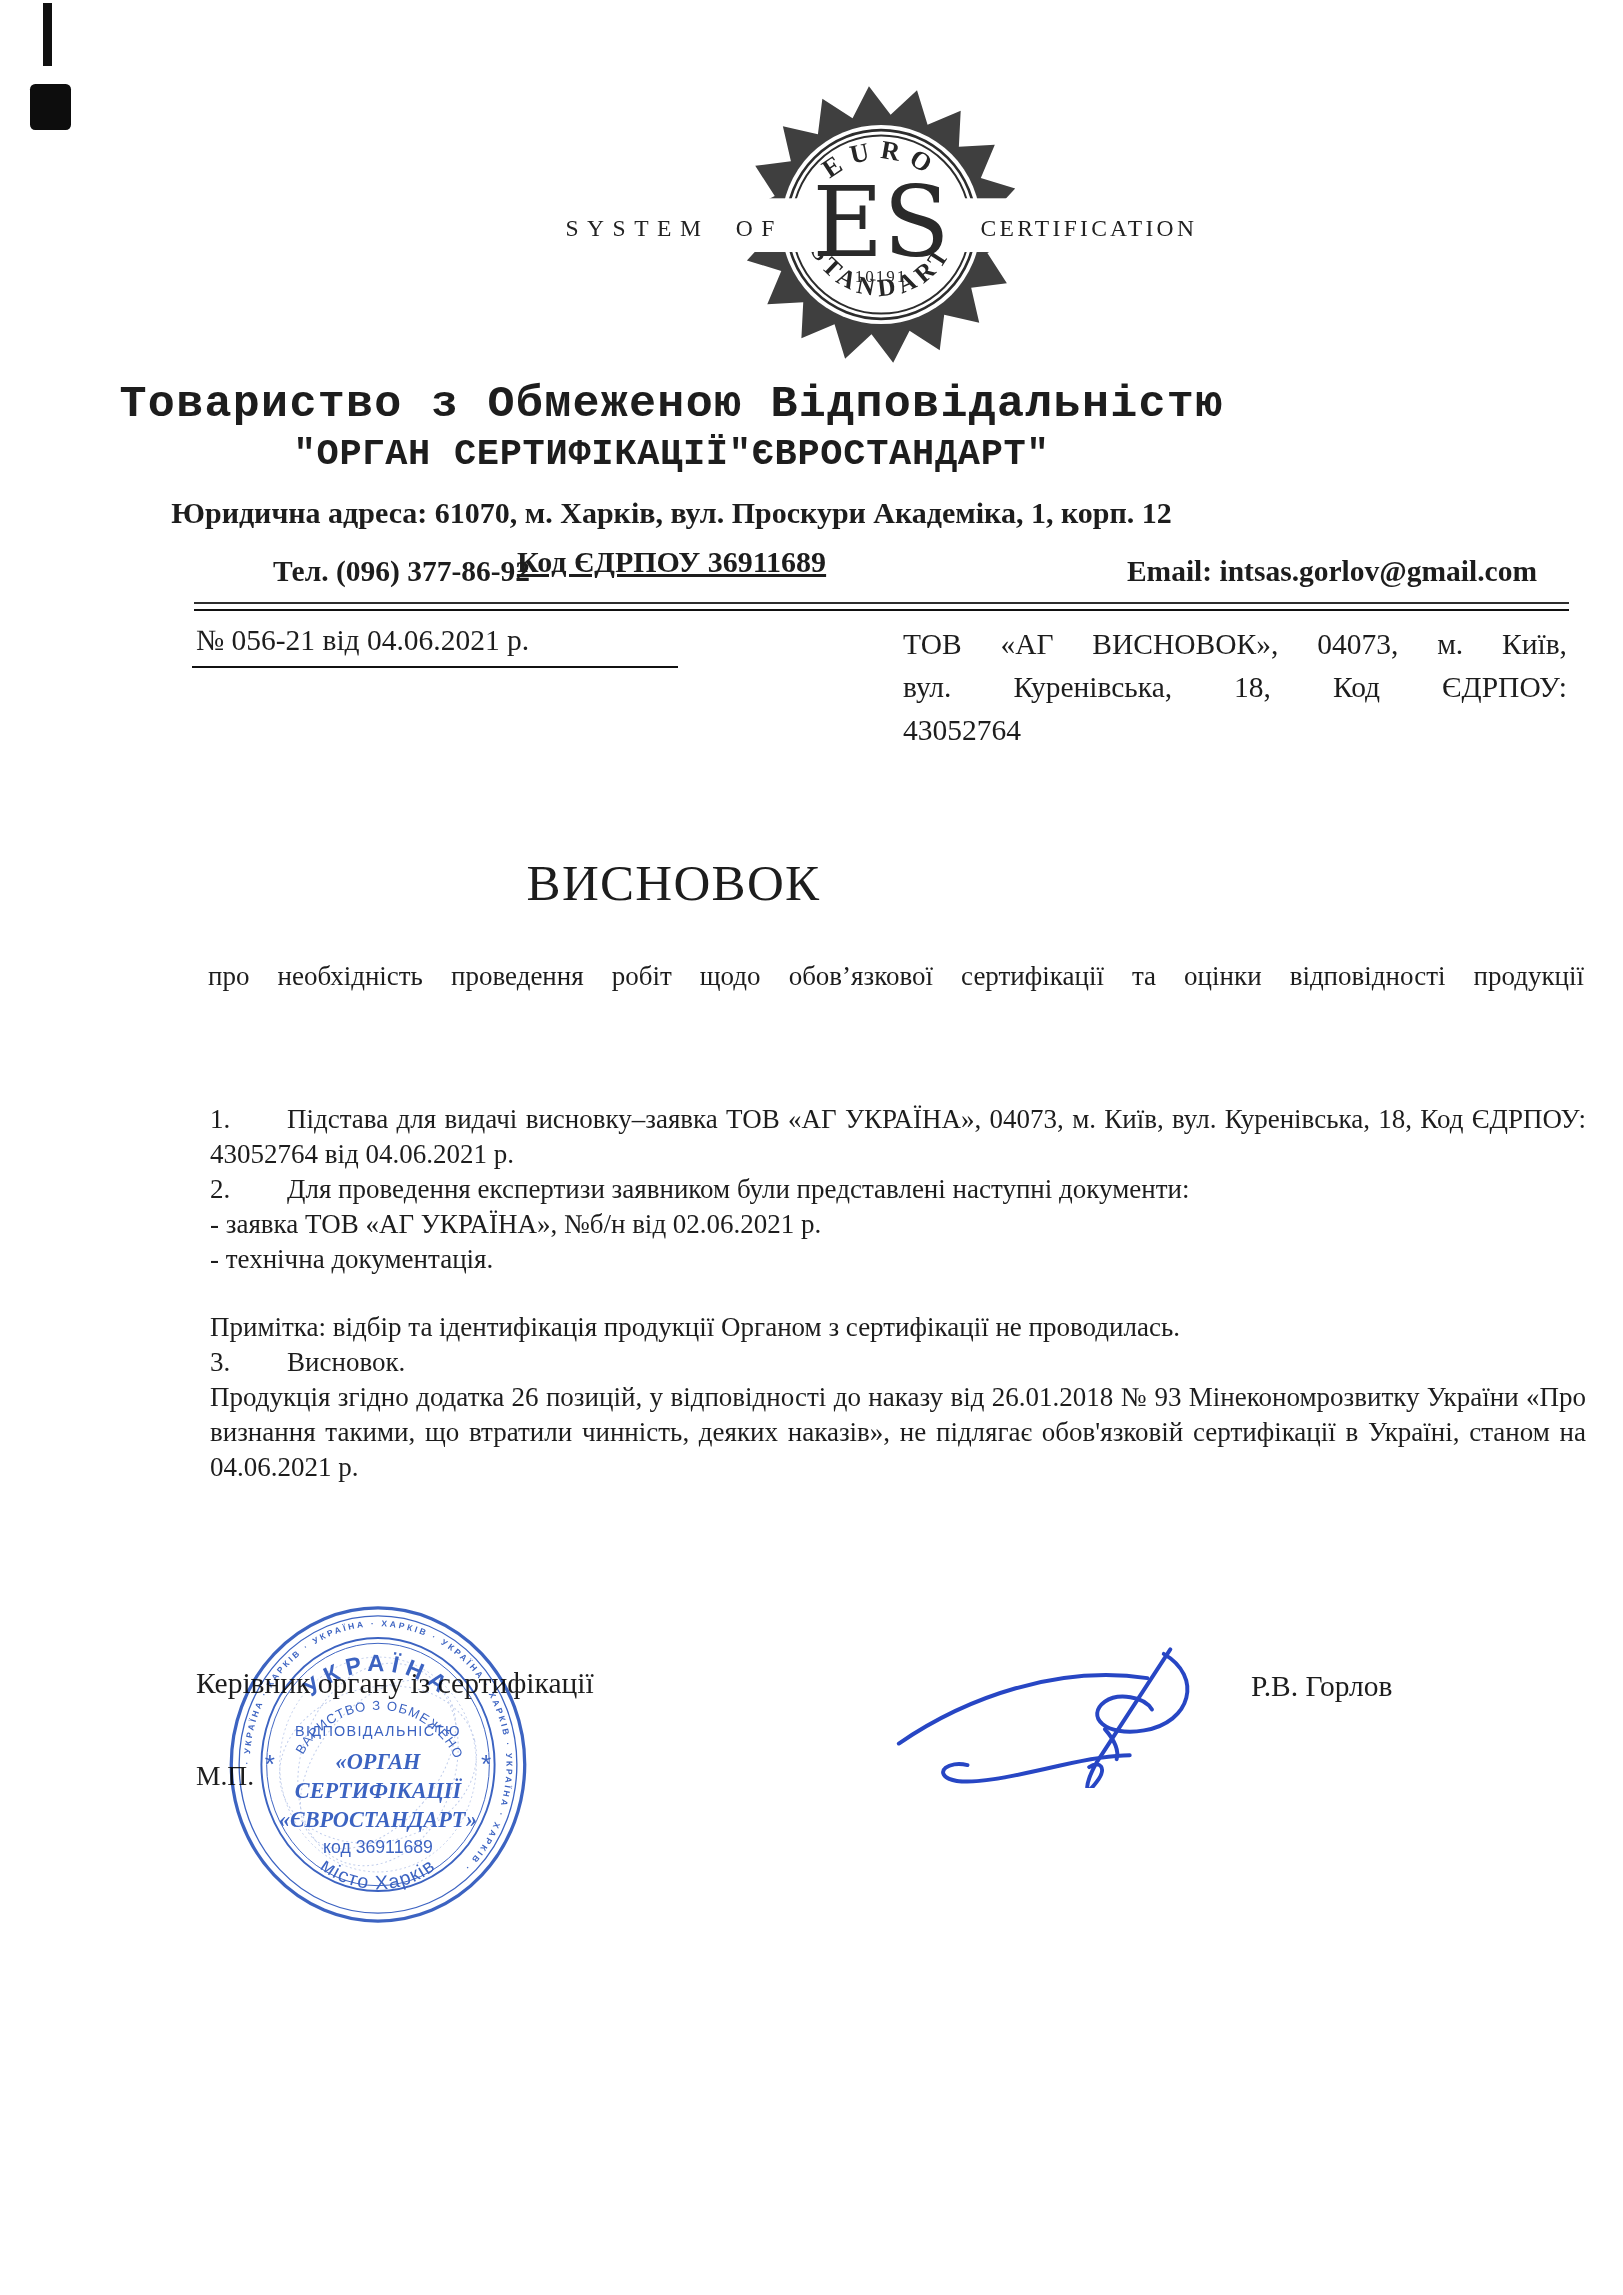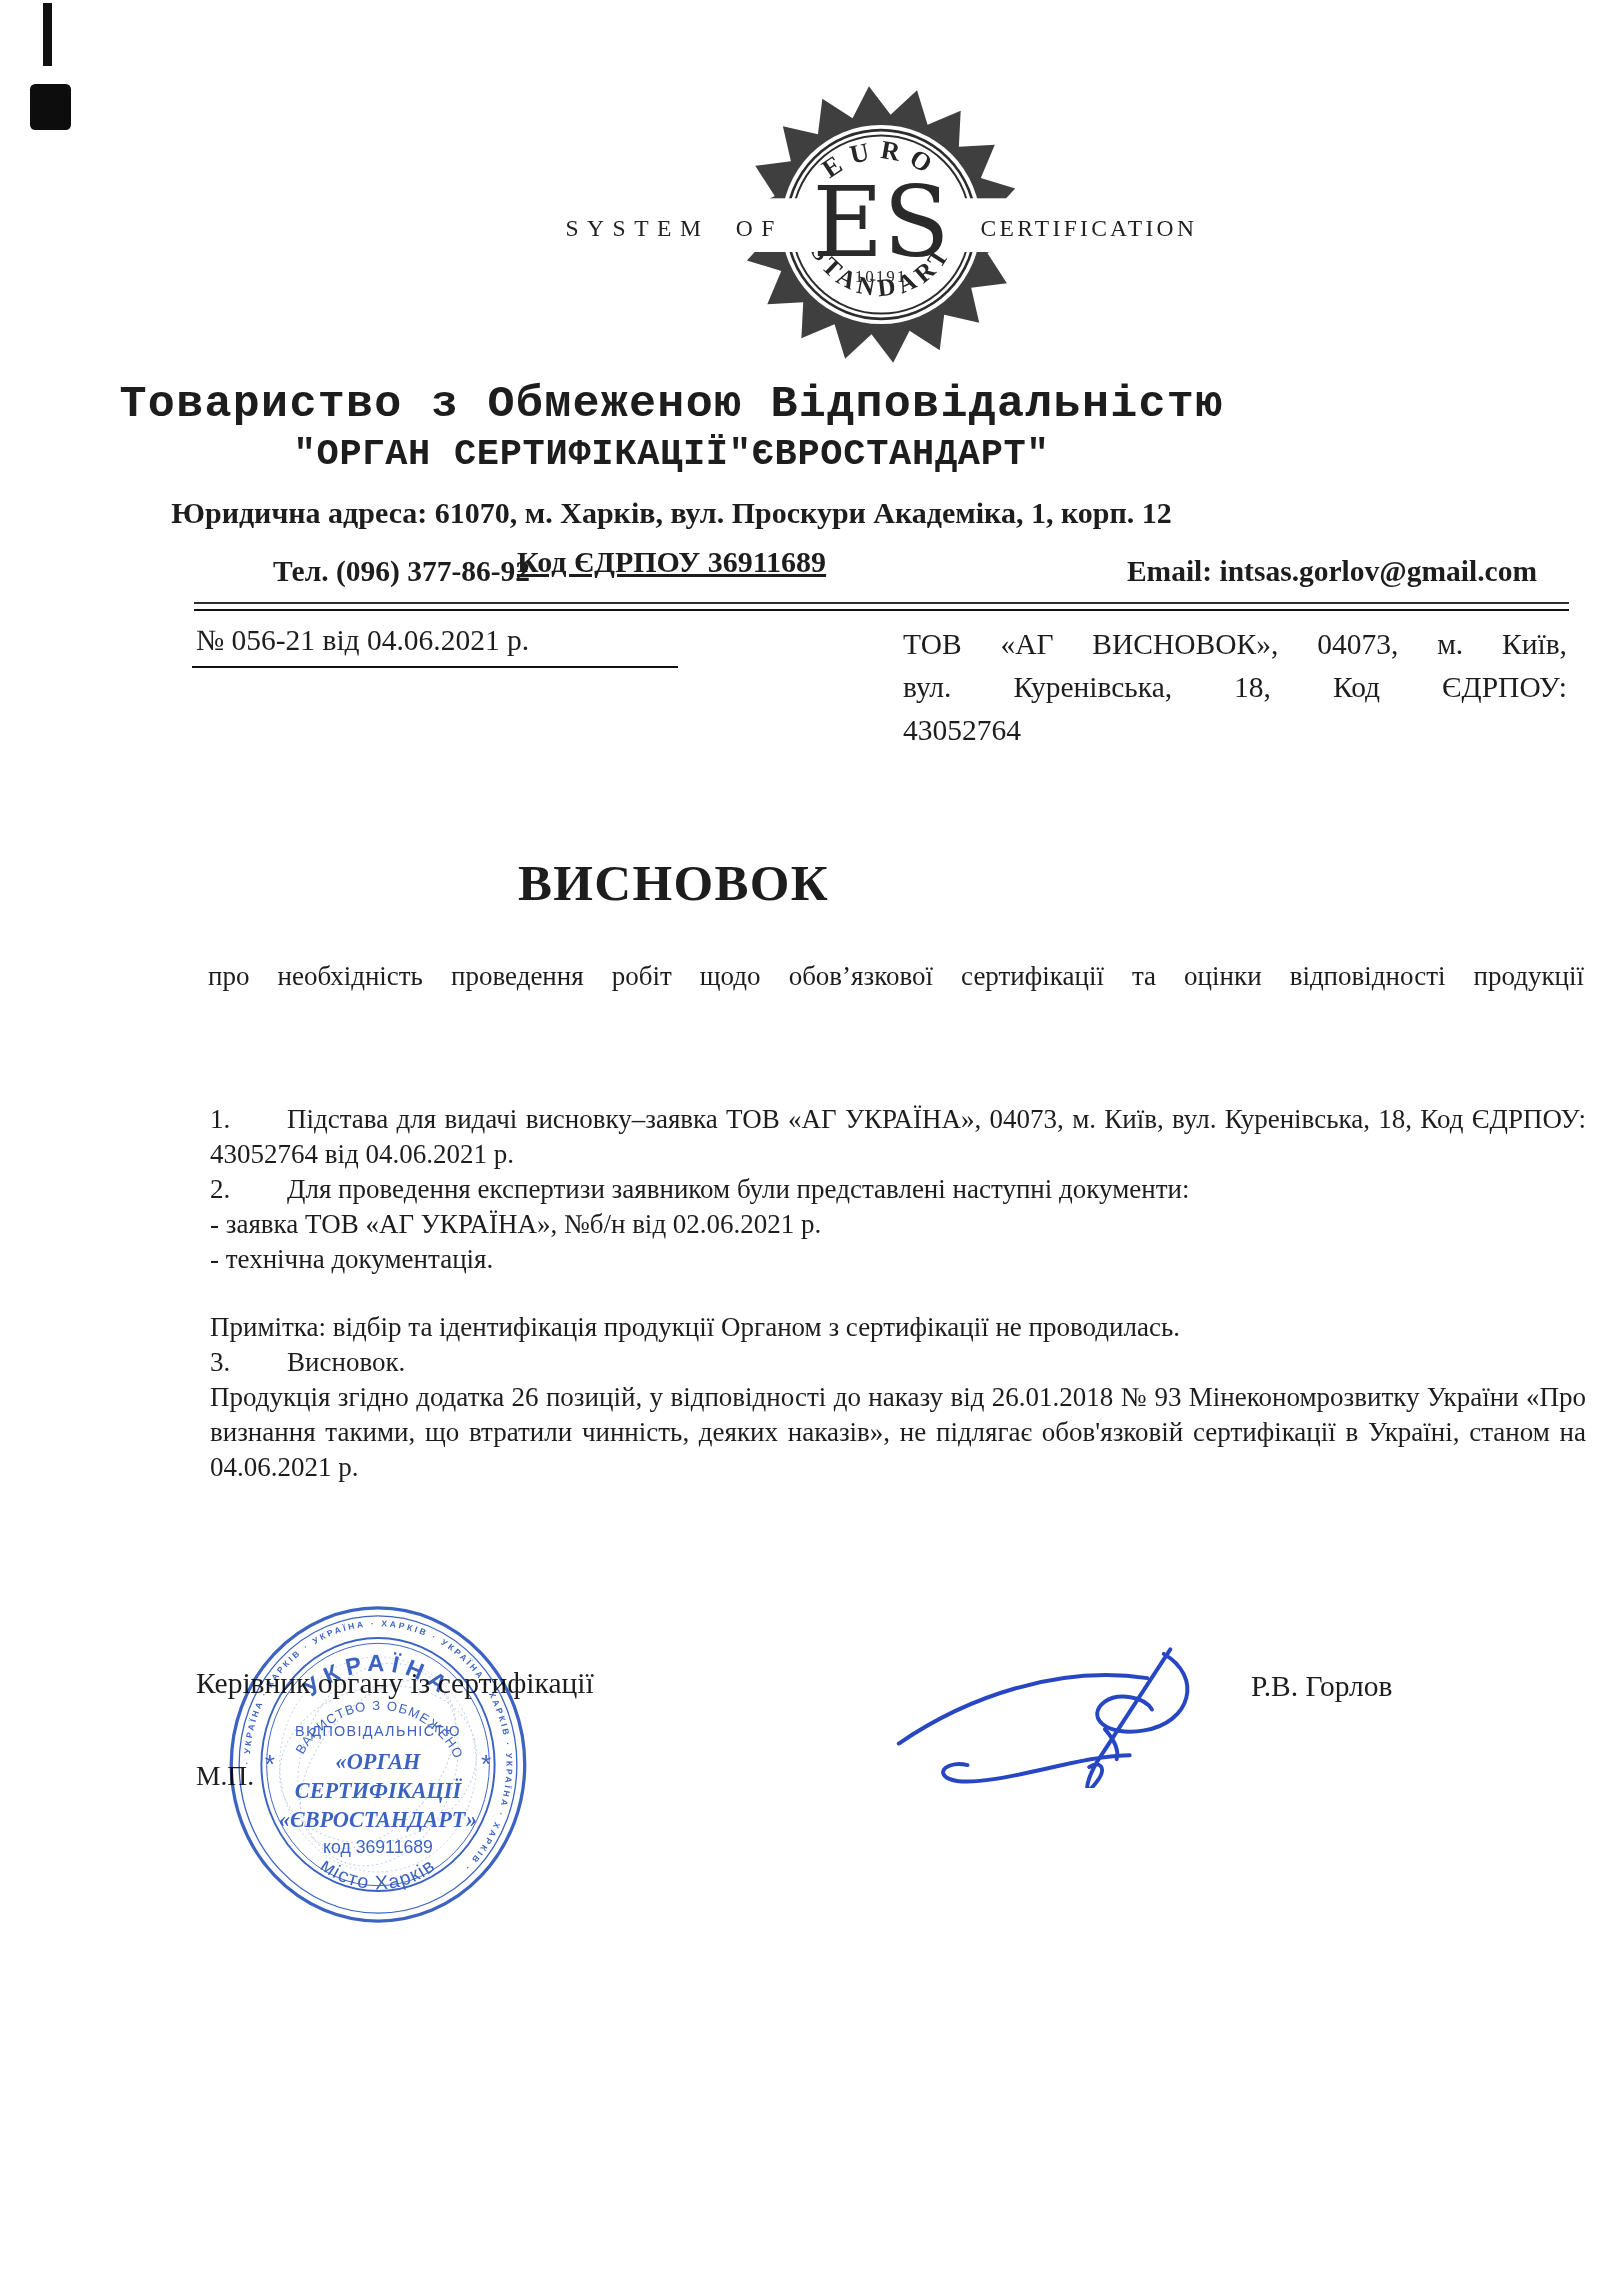--- a/index.html
+++ b/index.html
@@ -30,21 +30,21 @@
   .contact-row .tel{padding-left:77px;}
   .contact-row .email{padding-right:34px;margin-left:16px;}
 
   .rule{position:absolute;left:194px;top:602px;width:1375px;height:4.6px;border-top:2px solid #2e2e2e;border-bottom:2.6px solid #111;}
 
   .ref-left{position:absolute;left:196px;top:623px;width:497px;font-size:29.5px;line-height:35px;}
   .num-underline{margin-top:7.9px;margin-left:-3.9px;height:2.6px;width:486px;background:#111;}
   .ref-right{position:absolute;left:903px;top:623px;width:664px;font-size:29.5px;line-height:43px;}
   .jl{text-align:justify;text-align-last:justify;}
 
-  .title{position:absolute;left:0;top:854px;width:1347px;text-align:center;font-size:51px;font-weight:bold;letter-spacing:1.3px;}
+  .title{position:absolute;left:0;top:854px;width:1347px;text-align:center;font-size:51px;font-weight:normal;letter-spacing:1.3px;}
   .subtitle{position:absolute;left:208px;top:961px;width:1376px;font-size:27px;text-align:justify;text-align-last:justify;}
 
   .body{position:absolute;left:196px;top:1102px;width:1376px;font-size:27px;line-height:35px;text-align:justify;margin-left:14px;}
   .body p{margin:0;}
   .body .num{display:inline-block;width:77px;}
   .body .plain{text-align:left;}
   .body .note{margin-top:33px;}
 
   .sign-row{position:absolute;left:196px;top:1649px;width:1375px;font-size:29.5px;}
   .sign-role{position:absolute;left:0;top:18.3px;}

